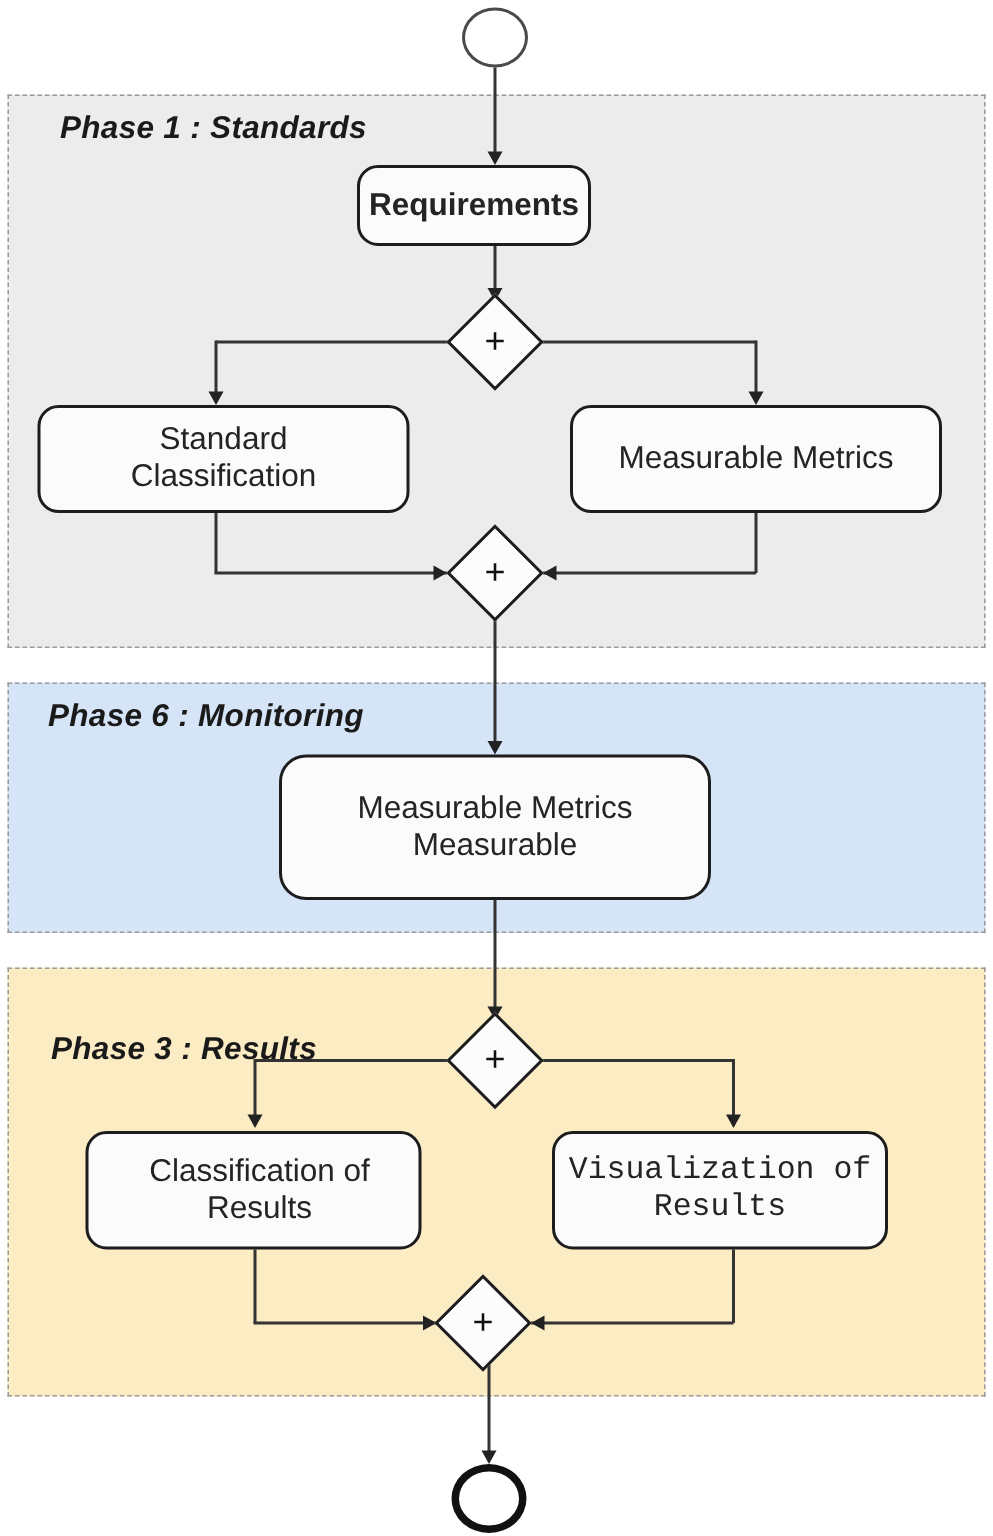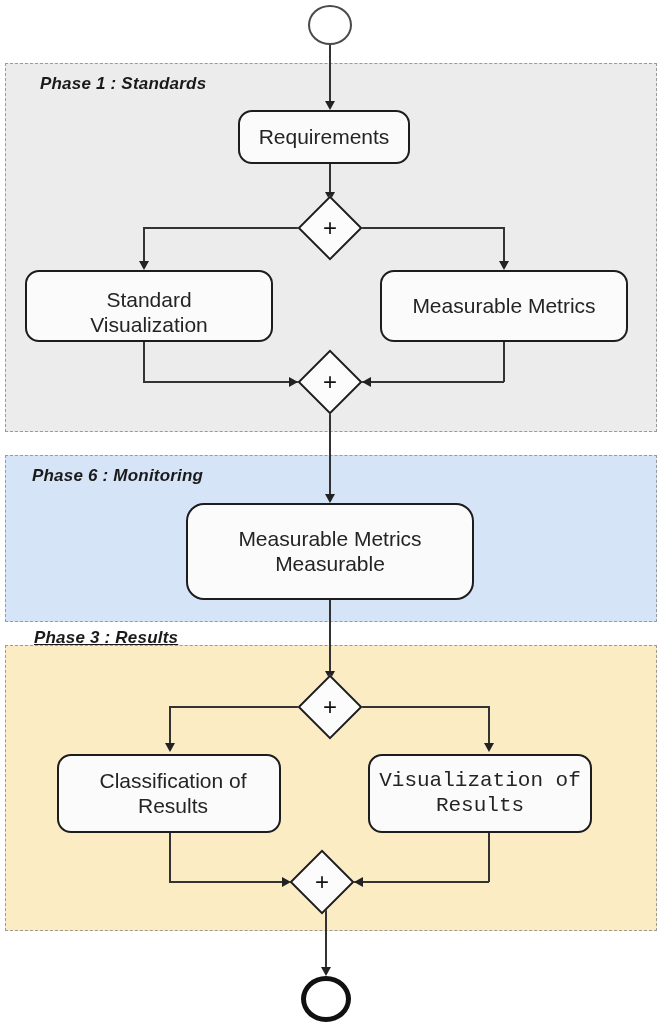--- a/index.html
+++ b/index.html
@@ -21,21 +21,21 @@
   
   .phase {
     position: absolute;
     box-sizing: border-box;
     border: 1px dashed #9a9a9a;
   }
   .phase-label {
     position: absolute;
     font-style: italic;
     font-weight: 700;
-    font-size: 17px;
+    font-size: 21px;
     color: #1a1a1a;
     letter-spacing: 0.2px;
     white-space: nowrap;
   }
   
   .task {
     position: absolute;
     box-sizing: border-box;
     background: #fbfbfb;
     border: 2.5px solid #1d1d1d;
@@ -124,21 +124,21 @@
 <body>
 
 <div id="canvas">
 
   <div class="phase" style="left:5px; top:63px; width:652px; height:369px; background:#ececec;"></div>
   <div class="phase" style="left:5px; top:455px; width:652px; height:167px; background:#d6e4f7;"></div>
   <div class="phase" style="left:5px; top:645px; width:652px; height:286px; background:#fcecc4;"></div>
 
   <div class="phase-label" style="left:40px; top:74px;">Phase 1 : Standards</div>
   <div class="phase-label" style="left:32px; top:466px;">Phase 6 : Monitoring</div>
-  <div class="phase-label" style="left:34px; top:628px;text-decoration:underline;">Phase 3 : Results</div>
+  <div class="phase-label" style="left:34px; top:688px;">Phase 3 : Results</div>
 
   <div class="vline" style="left:329.2px; top:45px; height:57px;"></div>
   <div class="arrow-down" style="left:324.5px; top:101px;"></div>
 
   <div class="vline" style="left:329.2px; top:164px; height:29px;"></div>
   <div class="arrow-down" style="left:324.5px; top:192px;"></div>
 
   <div class="hline" style="left:144px; top:227.4px; width:160px;"></div>
   <div class="hline" style="left:356px; top:227.4px; width:148px;"></div>
   <div class="vline" style="left:143.4px; top:227px; height:37px;"></div>
@@ -172,30 +172,30 @@
   <div class="vline" style="left:488.4px; top:833px; height:49px;"></div>
   <div class="hline" style="left:354px; top:881.4px; width:135px;"></div>
   <div class="arrow-left" style="left:354px; top:876.5px;"></div>
 
   <div class="vline" style="left:325.2px; top:906px; height:62px;"></div>
   <div class="arrow-down" style="left:320.5px; top:967px;"></div>
 
   <div class="event start" style="left:308px; top:5px; width:44px; height:40px;"></div>
   <div class="event end" style="left:301px; top:976px; width:50px; height:46px;"></div>
 
-  <div class="task" style="left:238px; top:110px; width:172px; height:54px;">
+  <div class="task" style="left:238px; top:110px; width:156px; height:54px;font-weight:bold;">
     <div>
       <span>Requirements</span>
     </div>
   </div>
 
-  <div class="task" style="left:25px; top:270px; width:248px; height:72px;align-items:flex-end;">
+  <div class="task" style="left:25px; top:270px; width:248px; height:72px;">
     <div>
       <span>Standard</span>
-      <span>Visualization</span>
+      <span>Classification</span>
     </div>
   </div>
 
   <div class="task" style="left:380px; top:270px; width:248px; height:72px;">
     <div>
       <span>Measurable Metrics</span>
     </div>
   </div>
 
   <div class="task" style="left:186px; top:503px; width:288px; height:97px; border-radius:18px;">

